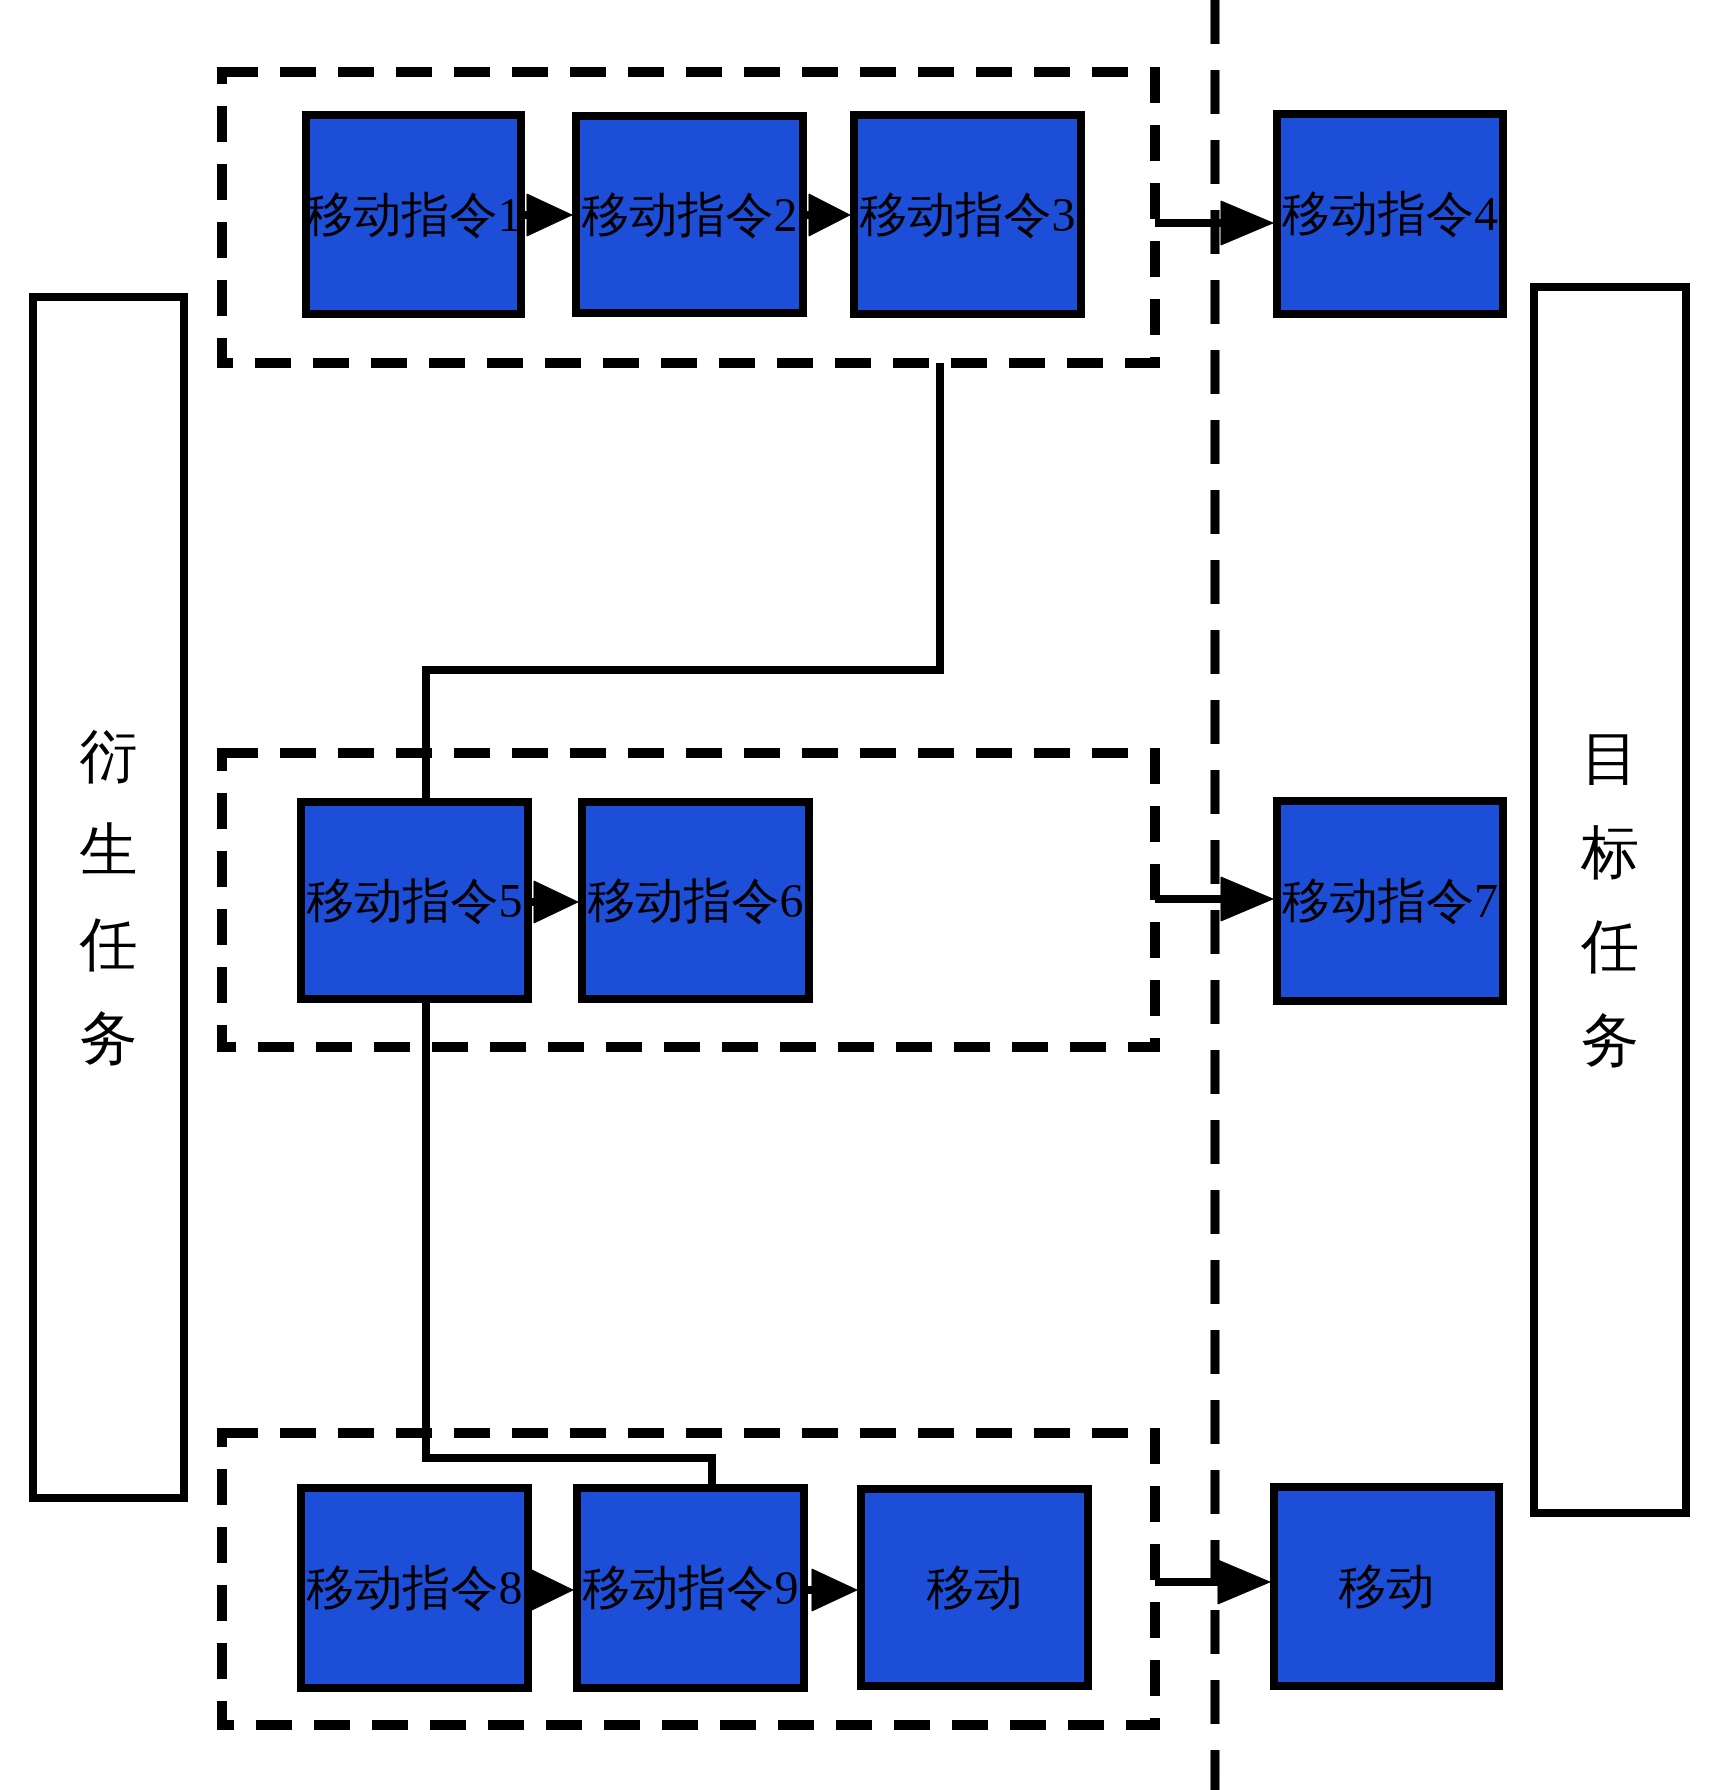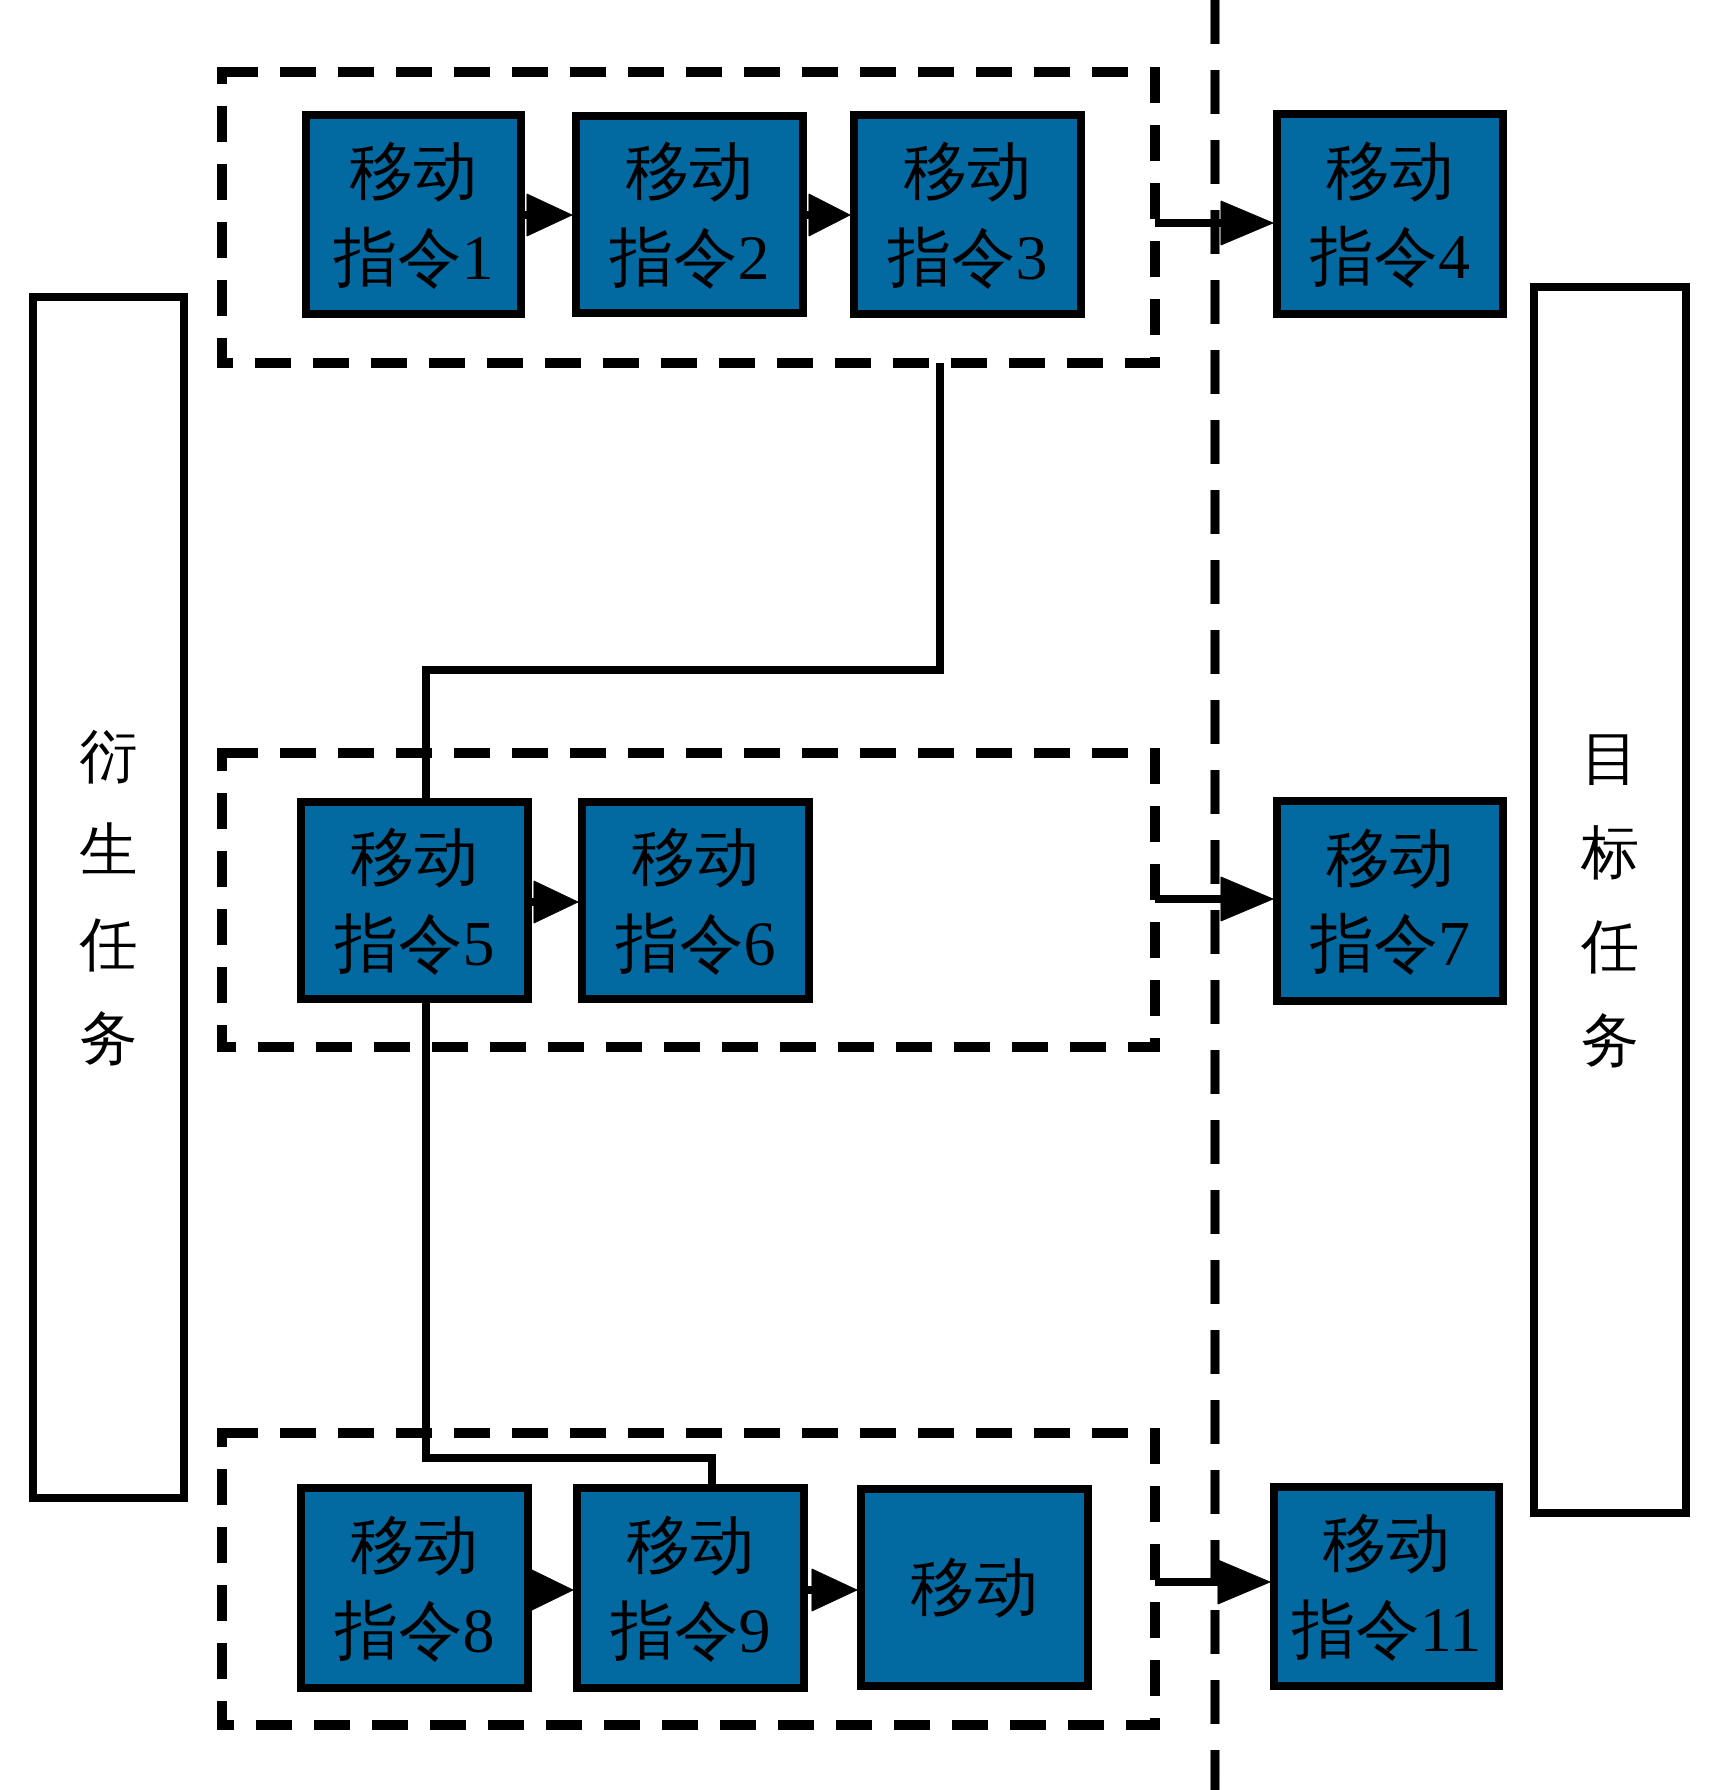--- a/index.html
+++ b/index.html
@@ -9,24 +9,24 @@
     background:#ffffff;
     color:#000;
     font-family:"Liberation Serif","DejaVu Serif",serif;
     overflow:hidden;
   }
   .layer{position:absolute;left:0;top:0;width:1713px;height:1790px;}
   .node{
     position:absolute;
     box-sizing:border-box;
     border:8px solid #000;
-    background:#0369a1;
-    display:flex;flex-direction:column;
+    background:#1d4ed8;
+    display:flex;flex-direction:row;
     align-items:center;justify-content:center;
-    font-size:64px;line-height:1.33;
+    font-size:48px;line-height:1.33;
     text-align:center;
     white-space:nowrap;
   }
   .panel{
     position:absolute;
     box-sizing:border-box;
     border:8px solid #000;
     background:#ffffff;
     display:flex;flex-direction:column;
     align-items:center;justify-content:center;
@@ -138,16 +138,15 @@
   </div>
   <div class="node" style="left:573px;top:1484px;width:235px;height:208px;">
     <span>移动</span>
     <span>指令9</span>
   </div>
   <div class="node" style="left:857px;top:1485px;width:235px;height:205px;">
     <span>移动</span>
   </div>
   <div class="node" style="left:1270px;top:1483px;width:233px;height:207px;">
     <span>移动</span>
-    <span>指令11</span>
   </div>
 
 </div>
 
 </body></html>

